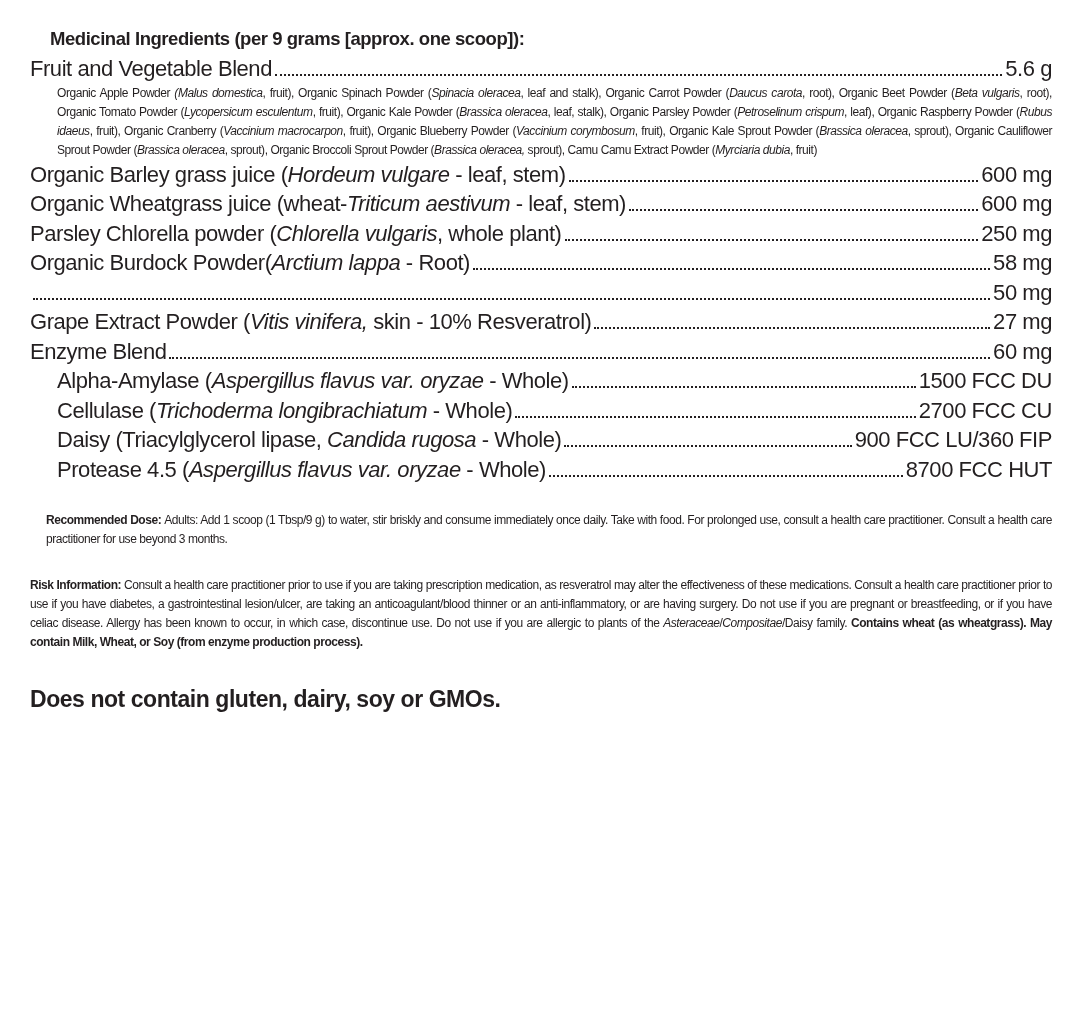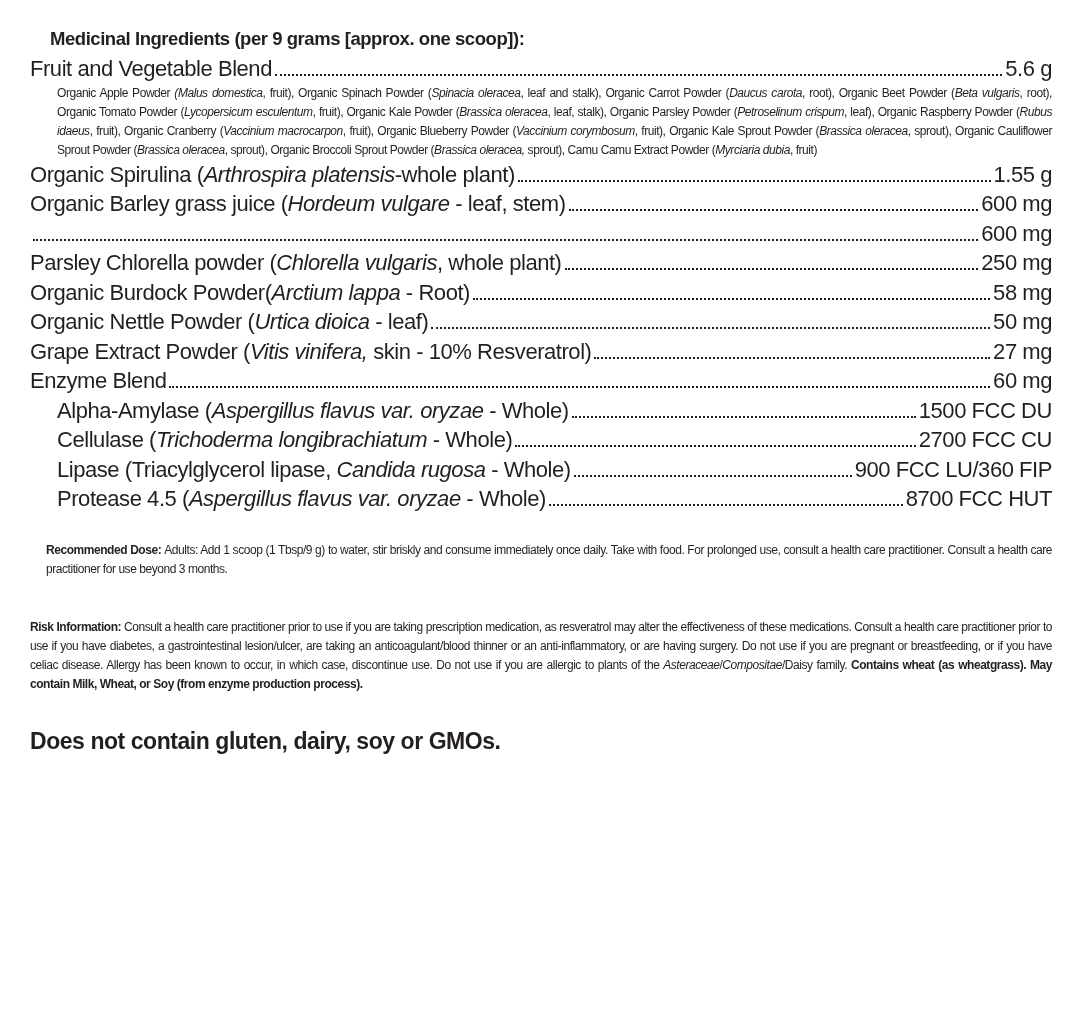--- a/index.html
+++ b/index.html
@@ -39,21 +39,21 @@
   }
   .row .value { white-space: nowrap; }
   .indent { padding-left: 27px; }
   .para {
     font-size: 12px;
     line-height: 19px;
     text-align: justify;
   }
   .blend-para { padding-left: 27px; }
   .dose-para  { margin-top: 27px; margin-left: 16px; }
-  .risk-para  { margin-top: 39px; }
+  .risk-para  { margin-top: 27px; }
   .footer {
     margin-top: 33px;
     font-weight: 700;
     font-size: 23px;
     line-height: 29.5px;
   }
   .it { font-style: italic; }
   .bd { font-weight: 700; }
 </style>
 </head>
@@ -65,52 +65,47 @@
 
   <div class="row">
     <span class="label"><span>Fruit and Vegetable Blend</span></span>
     <span class="leader"></span>
     <span class="value">5.6 g</span>
   </div>
 
   <div class="para blend-para"><span>Organic Apple Powder </span><span class="it">(Malus domestica</span><span>, fruit), Organic Spinach Powder (</span><span class="it">Spinacia oleracea</span><span>, leaf and stalk), Organic Carrot Powder (</span><span class="it">Daucus carota</span><span>, root), Organic Beet Powder (</span><span class="it">Beta vulgaris</span><span>, root), Organic Tomato Powder (</span><span class="it">Lycopersicum esculentum</span><span>, fruit), Organic Kale Powder (</span><span class="it">Brassica oleracea</span><span>, leaf, stalk), Organic Parsley Powder (</span><span class="it">Petroselinum crispum</span><span>, leaf), Organic Raspberry Powder (</span><span class="it">Rubus idaeus</span><span>, fruit), Organic Cranberry (</span><span class="it">Vaccinium macrocarpon</span><span>, fruit), Organic Blueberry Powder (</span><span class="it">Vaccinium corymbosum</span><span>, fruit), Organic Kale Sprout Powder (</span><span class="it">Brassica oleracea</span><span>, sprout), Organic Cauliflower Sprout Powder (</span><span class="it">Brassica oleracea</span><span>, sprout), Organic Broccoli Sprout Powder (</span><span class="it">Brassica oleracea,</span><span> sprout), Camu Camu Extract Powder (</span><span class="it">Myrciaria dubia</span><span>, fruit)</span></div>
 
   <div id="ingredient-list">
-  <div class="row">
-    <span class="label"><span>Organic Spirulina (</span><span class="it">Arthrospira platensis</span><span>-whole plant)</span></span>
-    <span class="leader"></span>
-    <span class="value">1.55 g</span>
-  </div>
 
   <div class="row">
     <span class="label"><span>Organic Barley grass juice (</span><span class="it">Hordeum vulgare</span><span> - leaf, stem)</span></span>
     <span class="leader"></span>
     <span class="value">600 mg</span>
   </div>
 
   <div class="row">
+    <span class="label"><span>Organic Wheatgrass juice (wheat-</span><span class="it">Triticum aestivum</span><span> - leaf, stem)</span></span>
     <span class="leader"></span>
     <span class="value">600 mg</span>
   </div>
 
   <div class="row">
     <span class="label"><span>Parsley Chlorella powder (</span><span class="it">Chlorella vulgaris</span><span>, whole plant)</span></span>
     <span class="leader"></span>
     <span class="value">250 mg</span>
   </div>
 
 
   <div class="row">
     <span class="label"><span>Organic Burdock Powder(</span><span class="it">Arctium lappa</span><span> - Root)</span></span>
     <span class="leader"></span>
     <span class="value">58 mg</span>
   </div>
 
   <div class="row">
-    <span class="label"><span>Organic Nettle Powder (</span><span class="it">Urtica dioica</span><span> - leaf)</span></span>
     <span class="leader"></span>
     <span class="value">50 mg</span>
   </div>
 
   <div class="row">
     <span class="label"><span>Grape Extract Powder (</span><span class="it">Vitis vinifera,</span><span> skin - 10% Resveratrol)</span></span>
     <span class="leader"></span>
     <span class="value">27 mg</span>
   </div>
 
@@ -126,21 +121,21 @@
     <span class="value">1500 FCC DU</span>
   </div>
 
   <div class="row indent">
     <span class="label"><span>Cellulase (</span><span class="it">Trichoderma longibrachiatum</span><span> - Whole)</span></span>
     <span class="leader"></span>
     <span class="value">2700 FCC CU</span>
   </div>
 
   <div class="row indent">
-    <span class="label"><span>Lipase (Triacylglycerol lipase, </span><span class="it">Candida rugosa</span><span> - Whole)</span></span>
+    <span class="label"><span>Daisy (Triacylglycerol lipase, </span><span class="it">Candida rugosa</span><span> - Whole)</span></span>
     <span class="leader"></span>
     <span class="value">900 FCC LU/360 FIP</span>
   </div>
 
   <div class="row indent">
     <span class="label"><span>Protease 4.5 (</span><span class="it">Aspergillus flavus var. oryzae</span><span> - Whole)</span></span>
     <span class="leader"></span>
     <span class="value">8700 FCC HUT</span>
   </div>
 </div>

